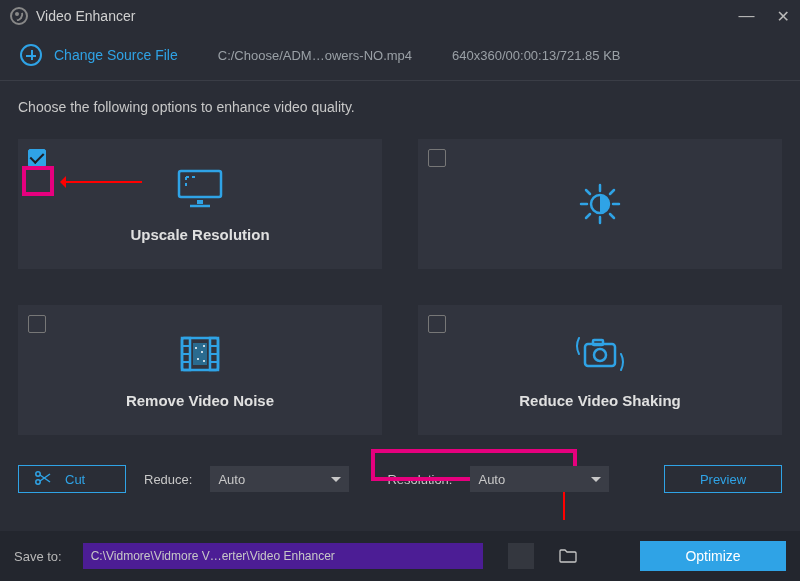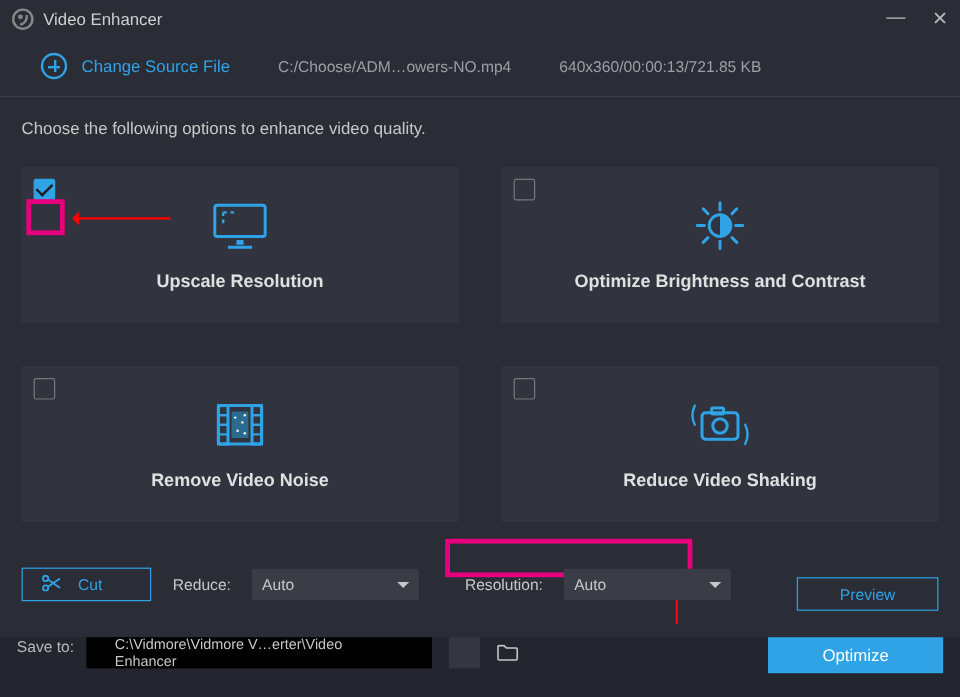--- a/index.html
+++ b/index.html
@@ -51,21 +51,21 @@
     gap: 22px;
     color: #b8b8b8;
     font-size: 16px;
   }
   .win-controls span { cursor: pointer; }
 
   
   .sourcebar {
     display: flex;
     align-items: center;
-    padding: 12px 18px 14px 34px;
+    padding: 12px 18px 14px 20px;
     gap: 40px;
     border-bottom: 1px solid #3a3d46;
   }
   .change-src {
     display: flex;
     align-items: center;
     gap: 12px;
     color: #2fa3e6;
     cursor: pointer;
     font-size: 14px;
@@ -199,40 +199,40 @@
     border-top: 5px solid #c8c8c8;
   }
   .preview-btn {
     margin-left: auto;
     width: 118px; height: 28px;
     border: 1px solid #2fa3e6;
     color: #2fa3e6;
     display: flex; align-items: center; justify-content: center;
     cursor: pointer;
     font-size: 13px;
-    margin-top: 16px;
   }
 
   
   .footer {
     position: absolute;
     left: 0; right: 0; bottom: 0;
     height: 50px;
     background: #23262e;
     display: flex;
+    align-items: center;
     padding: 0 14px;
-    gap: 10px;
+    gap: 21px;
   }
   .footer .label { color: #b8b8b8; }
   .path-input {
-    width: 288px; height: 26px;
-    background: #000000;
+    width: 400px; height: 26px;
+    background: #4c1d95;
     color: #c8c8c8;
     display: flex; align-items: center;
-    padding: 0 24px;
+    padding: 0 8px;
     font-size: 12px;
   }
   .path-drop {
     width: 26px; height: 26px;
     background: #34373f;
     margin-left: 4px;
     display: flex; align-items: center; justify-content: center;
     cursor: pointer;
   }
   .folder-btn {
@@ -301,21 +301,20 @@
             <line x1="24" y1="35" x2="24" y2="41"></line>
             <line x1="5" y1="22" x2="11" y2="22"></line>
             <line x1="37" y1="22" x2="43" y2="22"></line>
             <line x1="10" y1="8" x2="14" y2="12"></line>
             <line x1="34" y1="32" x2="38" y2="36"></line>
             <line x1="10" y1="36" x2="14" y2="32"></line>
             <line x1="34" y1="12" x2="38" y2="8"></line>
           </g>
         </svg>
       </span>
-      <span class="card-title">Optimize Brightness and Contrast</span>
     </div>
 
     <div class="card">
       <span class="chk"></span>
       <span class="card-icon">
         <svg width="48" height="40" viewBox="0 0 48 40">
           <rect x="6" y="4" width="36" height="32" rx="2" fill="none" stroke="#2fa3e6" stroke-width="2.5"></rect>
           <rect x="6" y="4" width="8" height="32" fill="none" stroke="#2fa3e6" stroke-width="2.5"></rect>
           <rect x="34" y="4" width="8" height="32" fill="none" stroke="#2fa3e6" stroke-width="2.5"></rect>
           <line x1="6" y1="12" x2="14" y2="12" stroke="#2fa3e6" stroke-width="2"></line>

